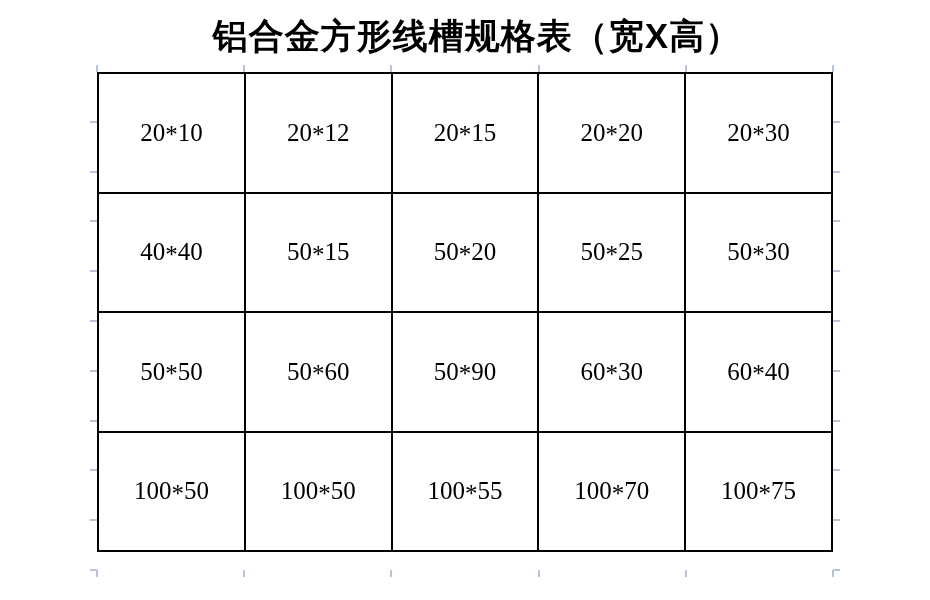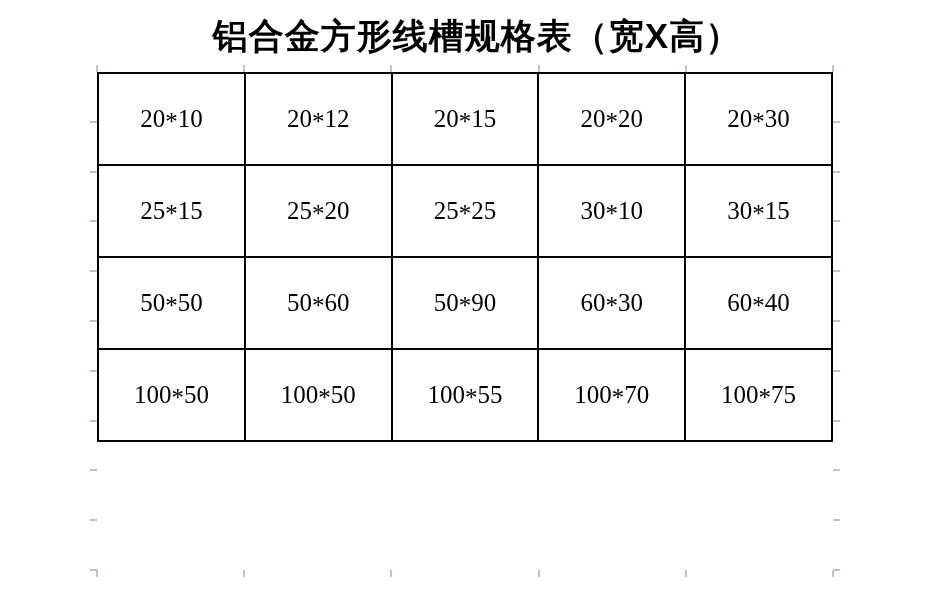--- a/index.html
+++ b/index.html
@@ -26,21 +26,21 @@
     font-weight: 700;
     color: #000000;
     font-family: "Liberation Sans", "DejaVu Sans", sans-serif;
     letter-spacing: 1px;
   }
   .table-wrap {
     position: absolute;
     left: 97px;
     top: 72px;
     width: 736px;
-    height: 370px;
+    height: 480px;
   }
   table.spec-table {
     border-collapse: collapse;
     table-layout: fixed;
     width: 100%;
     height: 100%;
   }
   table.spec-table td {
     border: 2px solid #000000;
     text-align: center;
@@ -72,25 +72,25 @@
   <table class="spec-table">
     <tbody>
         <tr>
           <td>20<span class="star">*</span>10</td>
           <td>20<span class="star">*</span>12</td>
           <td>20<span class="star">*</span>15</td>
           <td>20<span class="star">*</span>20</td>
           <td>20<span class="star">*</span>30</td>
         </tr>
         <tr>
-          <td>25<span class="star">*</span>15</td>
-          <td>25<span class="star">*</span>20</td>
-          <td>25<span class="star">*</span>25</td>
-          <td>30<span class="star">*</span>10</td>
-          <td>30<span class="star">*</span>15</td>
+          <td>40<span class="star">*</span>40</td>
+          <td>50<span class="star">*</span>15</td>
+          <td>50<span class="star">*</span>20</td>
+          <td>50<span class="star">*</span>25</td>
+          <td>50<span class="star">*</span>30</td>
         </tr>
         <tr>
           <td>50<span class="star">*</span>50</td>
           <td>50<span class="star">*</span>60</td>
           <td>50<span class="star">*</span>90</td>
           <td>60<span class="star">*</span>30</td>
           <td>60<span class="star">*</span>40</td>
         </tr>
         <tr>
           <td>100<span class="star">*</span>50</td>

